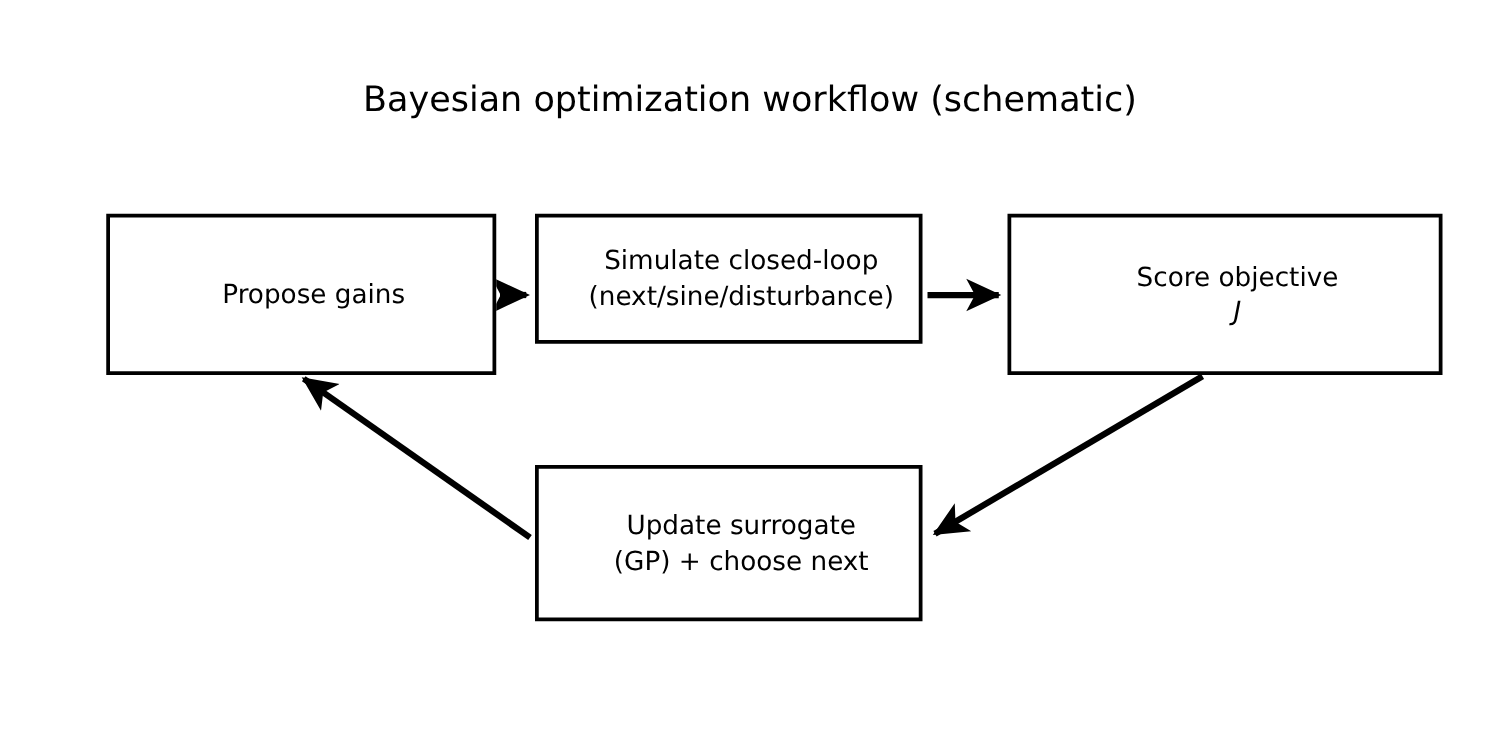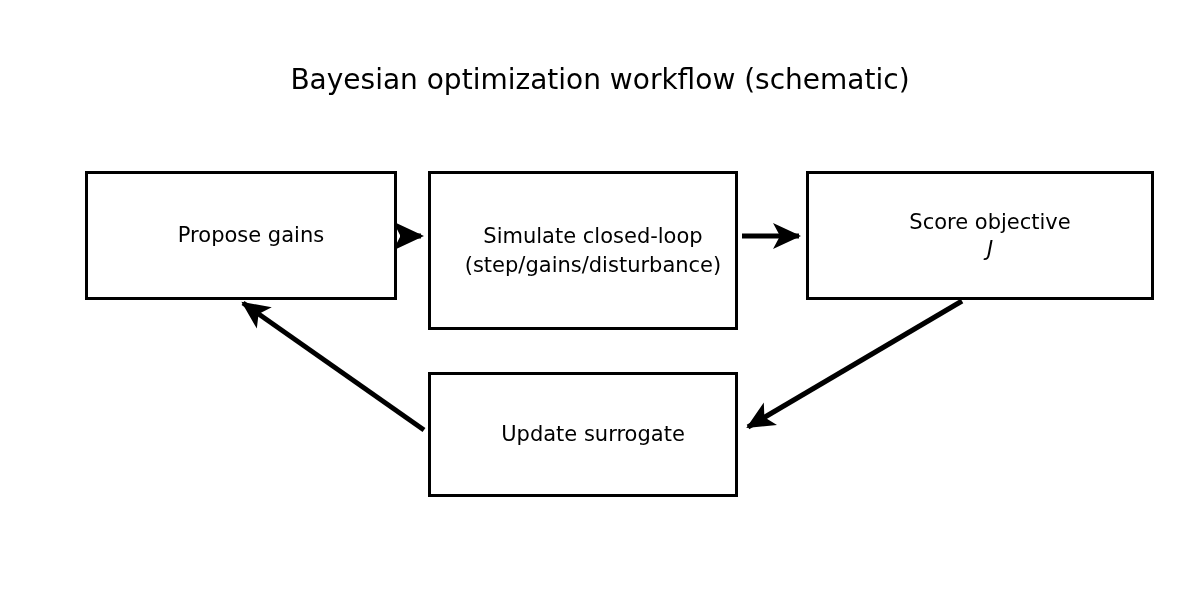--- a/index.html
+++ b/index.html
@@ -55,21 +55,21 @@
     text-align: center;
     white-space: nowrap;
     color: #000000;
   }
 
   .node-line.math {
     font-style: italic;
   }
 
   .node-propose   { left: 85px;  top: 171px; width: 312px; height: 129px; }
-  .node-simulate  { left: 428px; top: 171px; width: 310px; height: 159px; }
+  .node-simulate  { left: 428px; top: 171px; width: 310px; height: 104px; }
   .node-score     { left: 806px; top: 171px; width: 348px; height: 129px; }
   .node-update    { left: 428px; top: 372px; width: 310px; height: 125px; }
 
   .node-score .node-line.math { margin-top: -2px; }
 
   svg.edges {
     position: absolute;
     left: 0; top: 0;
     width: 1200px;
     height: 600px;
@@ -105,25 +105,26 @@
 
     <line x1="424" y1="430" x2="243" y2="303" stroke-width="5" marker-end="url(#ah-long)"></line>
   </svg>
 
   <div class="node node-propose">
     <div class="node-line">Propose gains</div>
   </div>
 
   <div class="node node-simulate">
     <div class="node-line">Simulate closed-loop</div>
-    <div class="node-line">(step/gains/disturbance)</div>
+    <div class="node-line">(next/sine/disturbance)</div>
   </div>
 
   <div class="node node-score">
     <div class="node-line">Score objective</div>
     <div class="node-line math">J</div>
   </div>
 
   <div class="node node-update">
     <div class="node-line">Update surrogate</div>
+    <div class="node-line">(GP) + choose next</div>
   </div>
 
 </div>
 
 </body></html>

